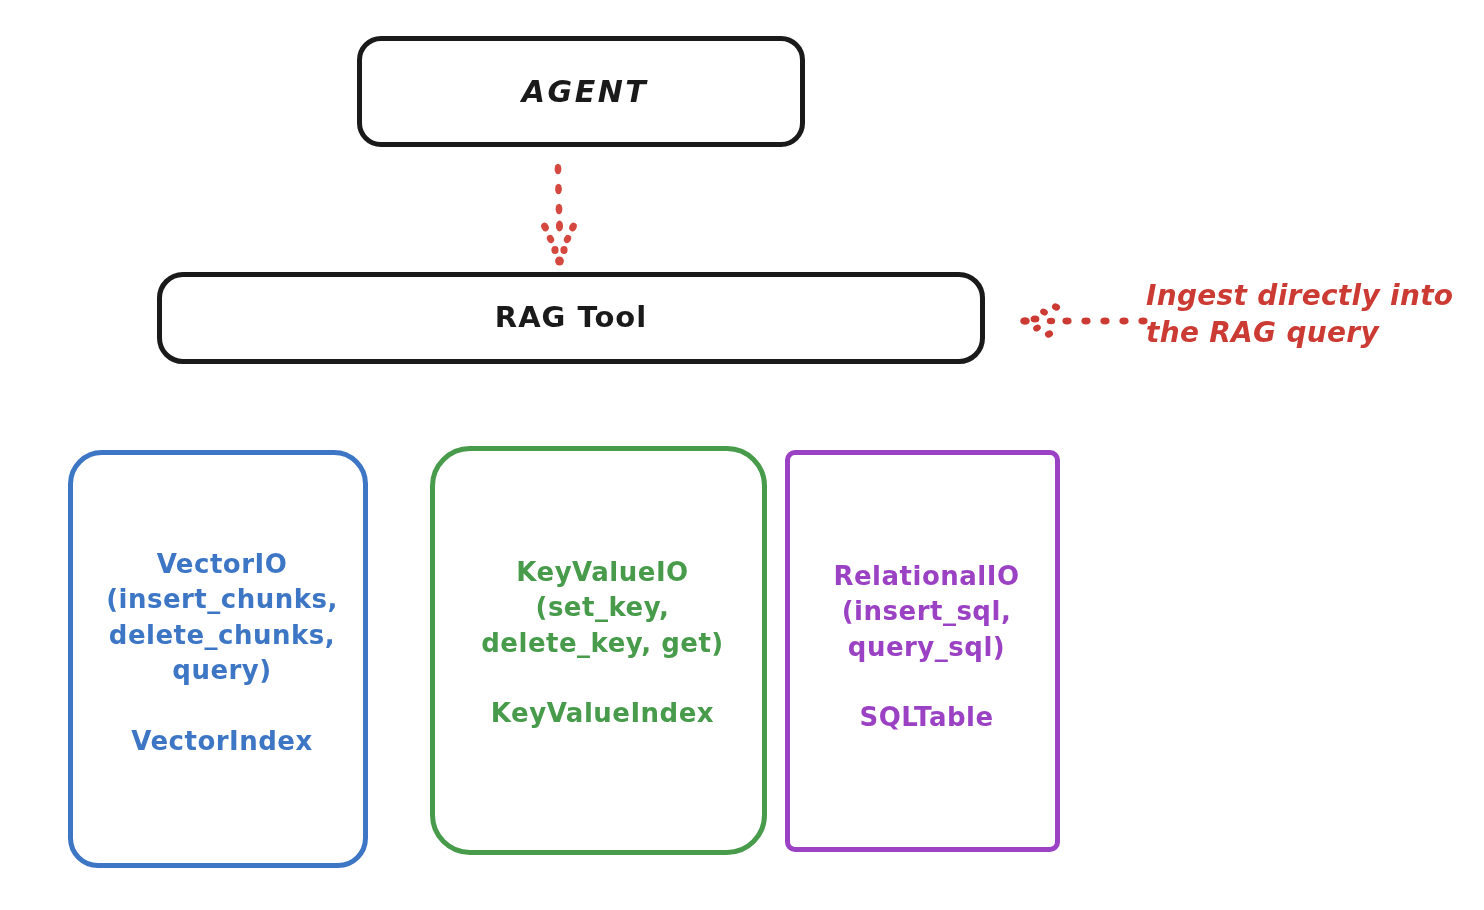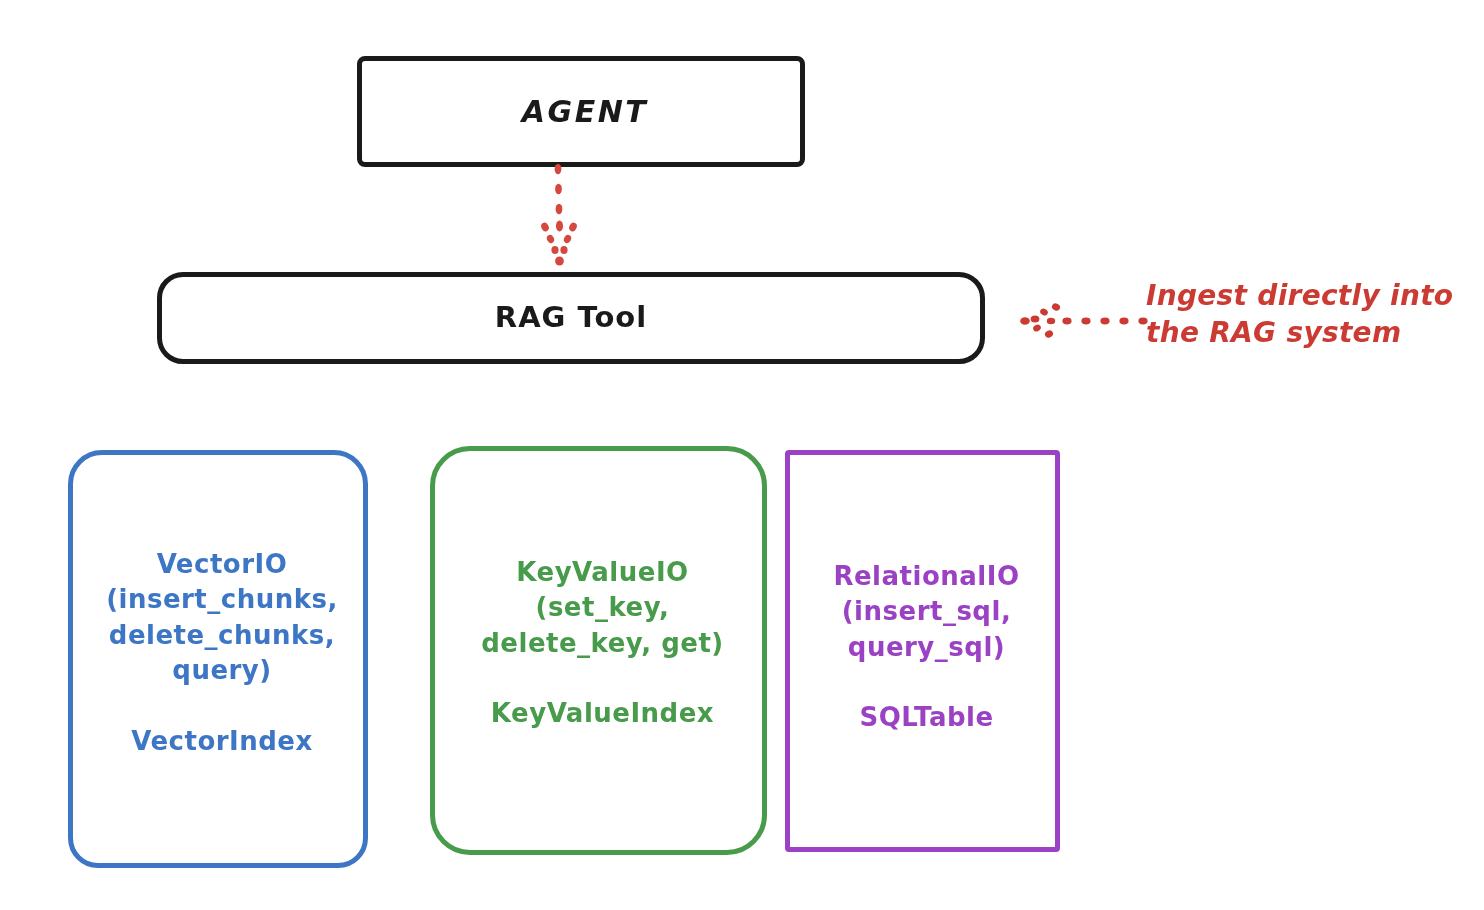--- a/index.html
+++ b/index.html
@@ -29,25 +29,25 @@
   .node-label {
     text-align: center;
     white-space: pre-line;
     line-height: 1.30;
     letter-spacing: 0.5px;
   }
 
   
   #agent-node {
     left: 357px;
-    top: 56px;
+    top: 36px;
     width: 448px;
     height: 111px;
     border: 5px solid #1a1a1a;
-    border-radius: 8px;
+    border-radius: 24px;
     padding-left: 8px;
   }
   #agent-node .node-label {
     font-size: 30px;
     color: #1a1a1a;
     font-style: italic;
     font-weight: 700;
     letter-spacing: 2.5px;
   }
 
@@ -108,21 +108,21 @@
     color: #479b4b;
     padding-top: 104px;
   }
 
   #relationalio-node {
     left: 785px;
     top: 450px;
     width: 275px;
     height: 402px;
     border-color: #9b42c4;
-    border-radius: 4px;
+    border-radius: 10px;
   }
   #relationalio-node .node-label {
     color: #9b42c4;
     padding-top: 104px;
   }
 
   
   .arrow-svg {
     position: absolute;
     overflow: visible;
@@ -198,21 +198,21 @@
       <ellipse cx="41" cy="12" rx="4.2" ry="3.4" transform="rotate(30 41 12)"></ellipse>
       <ellipse cx="29" cy="17" rx="4.0" ry="3.2" transform="rotate(30 29 17)"></ellipse>
       <ellipse cx="20" cy="24" rx="4.4" ry="3.6"></ellipse>
       <ellipse cx="10" cy="26" rx="4.8" ry="3.8"></ellipse>
       <ellipse cx="22" cy="33" rx="4.0" ry="3.2" transform="rotate(-30 22 33)"></ellipse>
       <ellipse cx="34" cy="39" rx="4.2" ry="3.4" transform="rotate(-30 34 39)"></ellipse>
     </g>
   </svg>
 
   <div id="ingest-annotation">Ingest directly into
-the RAG system</div>
+the RAG query</div>
 
   <div class="node provider" id="vectorio-node">
     <span class="node-label">VectorIO
 (insert_chunks,
 delete_chunks,
 query)
 
 VectorIndex</span>
   </div>
 

